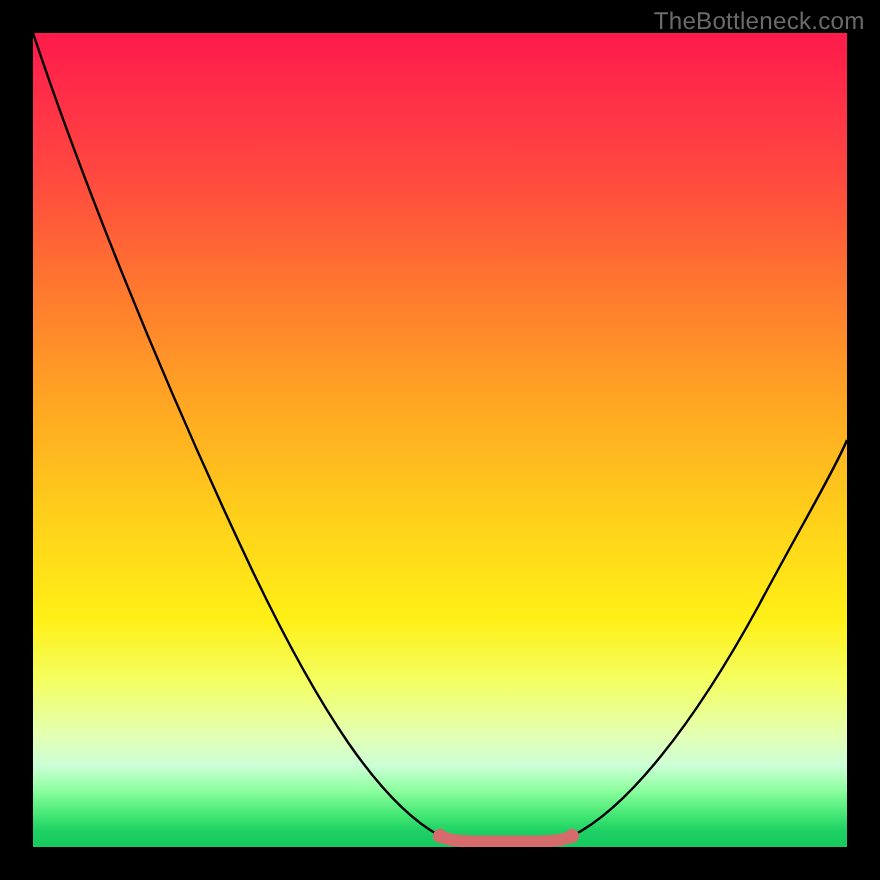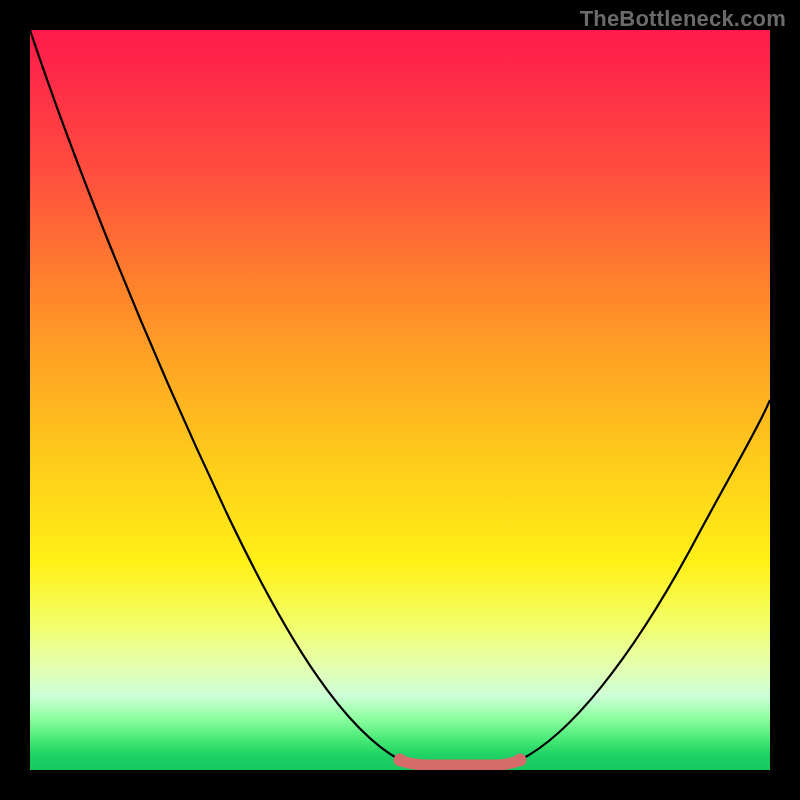--- a/index.html
+++ b/index.html
@@ -15,21 +15,21 @@
     position: relative;
     width: 800px;
     height: 800px;
     background: #000;
   }
   .watermark {
     position: absolute;
     top: 6px;
     right: 14px;
     font-size: 22px;
-    font-weight: 700;
+    font-weight: 400;
     color: #6b6b6b;
     letter-spacing: 0.2px;
     z-index: 10;
     user-select: none;
   }
   .plot-area {
     position: absolute;
     left: 30px;
     top: 30px;
     width: 740px;

